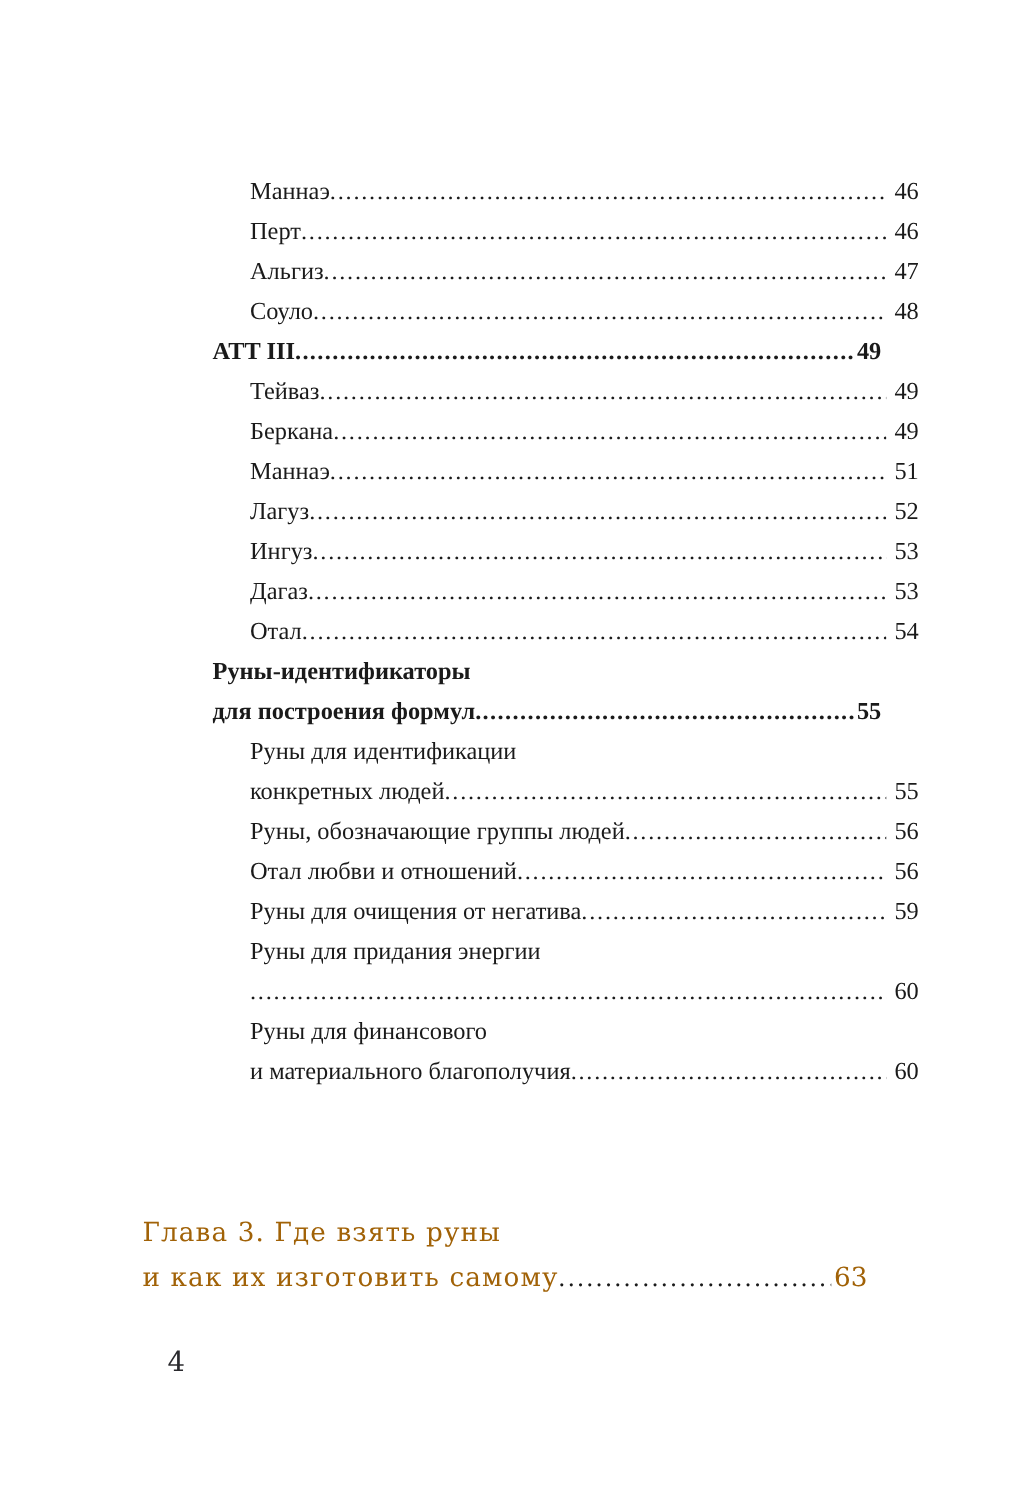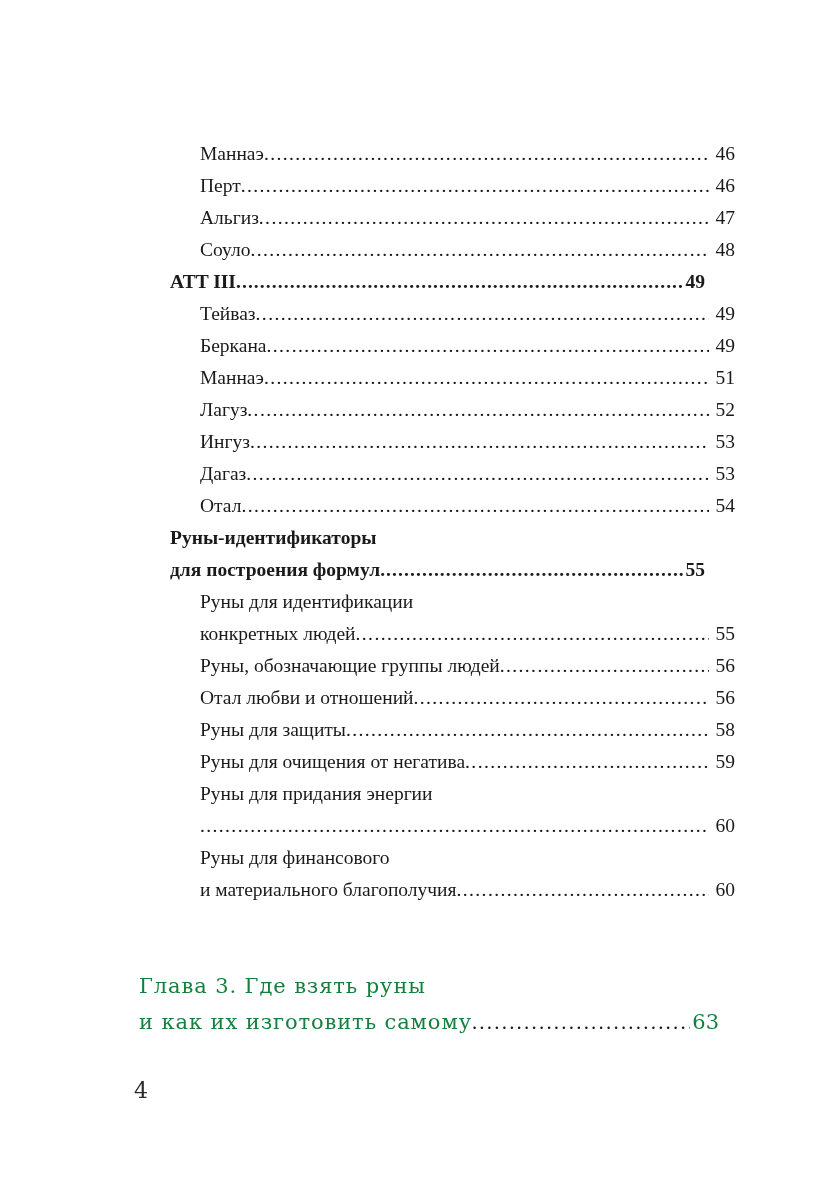--- a/index.html
+++ b/index.html
@@ -82,29 +82,29 @@
   .toc-page {
     flex: 0 0 auto;
     text-align: right;
     padding-left: 2px;
   }
   .toc-row.spaced .toc-page { padding-left: 7px; }
 
   
   .chapter {
     position: absolute;
-    left: 139px;
+    left: 114px;
     top: 968px;
     width: 580px;
     font-family: "DejaVu Serif", "Liberation Serif", serif;
     font-weight: 300;
     font-size: 21px;
     line-height: 36px;
     letter-spacing: 0.9px;
-    color: #15803d;
+    color: #a16207;
   }
   .chapter .chap-row {
     display: flex;
     align-items: baseline;
     width: 100%;
     white-space: nowrap;
   }
   .chapter .leader::before {
     font-family: "Liberation Serif", serif;
     letter-spacing: 2.2px;
@@ -214,25 +214,20 @@
       </div>
       <div class="toc-row level-2 spaced">
         <span class="toc-title">Руны, обозначающие группы людей</span>
         <span class="leader"></span>
         <span class="toc-page">56</span>
       </div>
       <div class="toc-row level-2 spaced">
         <span class="toc-title">Отал любви и отношений</span>
         <span class="leader"></span>
         <span class="toc-page">56</span>
-      </div>
-      <div class="toc-row level-2 spaced">
-        <span class="toc-title">Руны для защиты</span>
-        <span class="leader"></span>
-        <span class="toc-page">58</span>
       </div>
       <div class="toc-row level-2 spaced">
         <span class="toc-title">Руны для очищения от негатива</span>
         <span class="leader"></span>
         <span class="toc-page">59</span>
       </div>
       <div class="toc-row level-2 nodots">
         <span class="toc-title">Руны для придания энергии</span>
         <span class="leader"></span>
         <span class="toc-page"></span>

